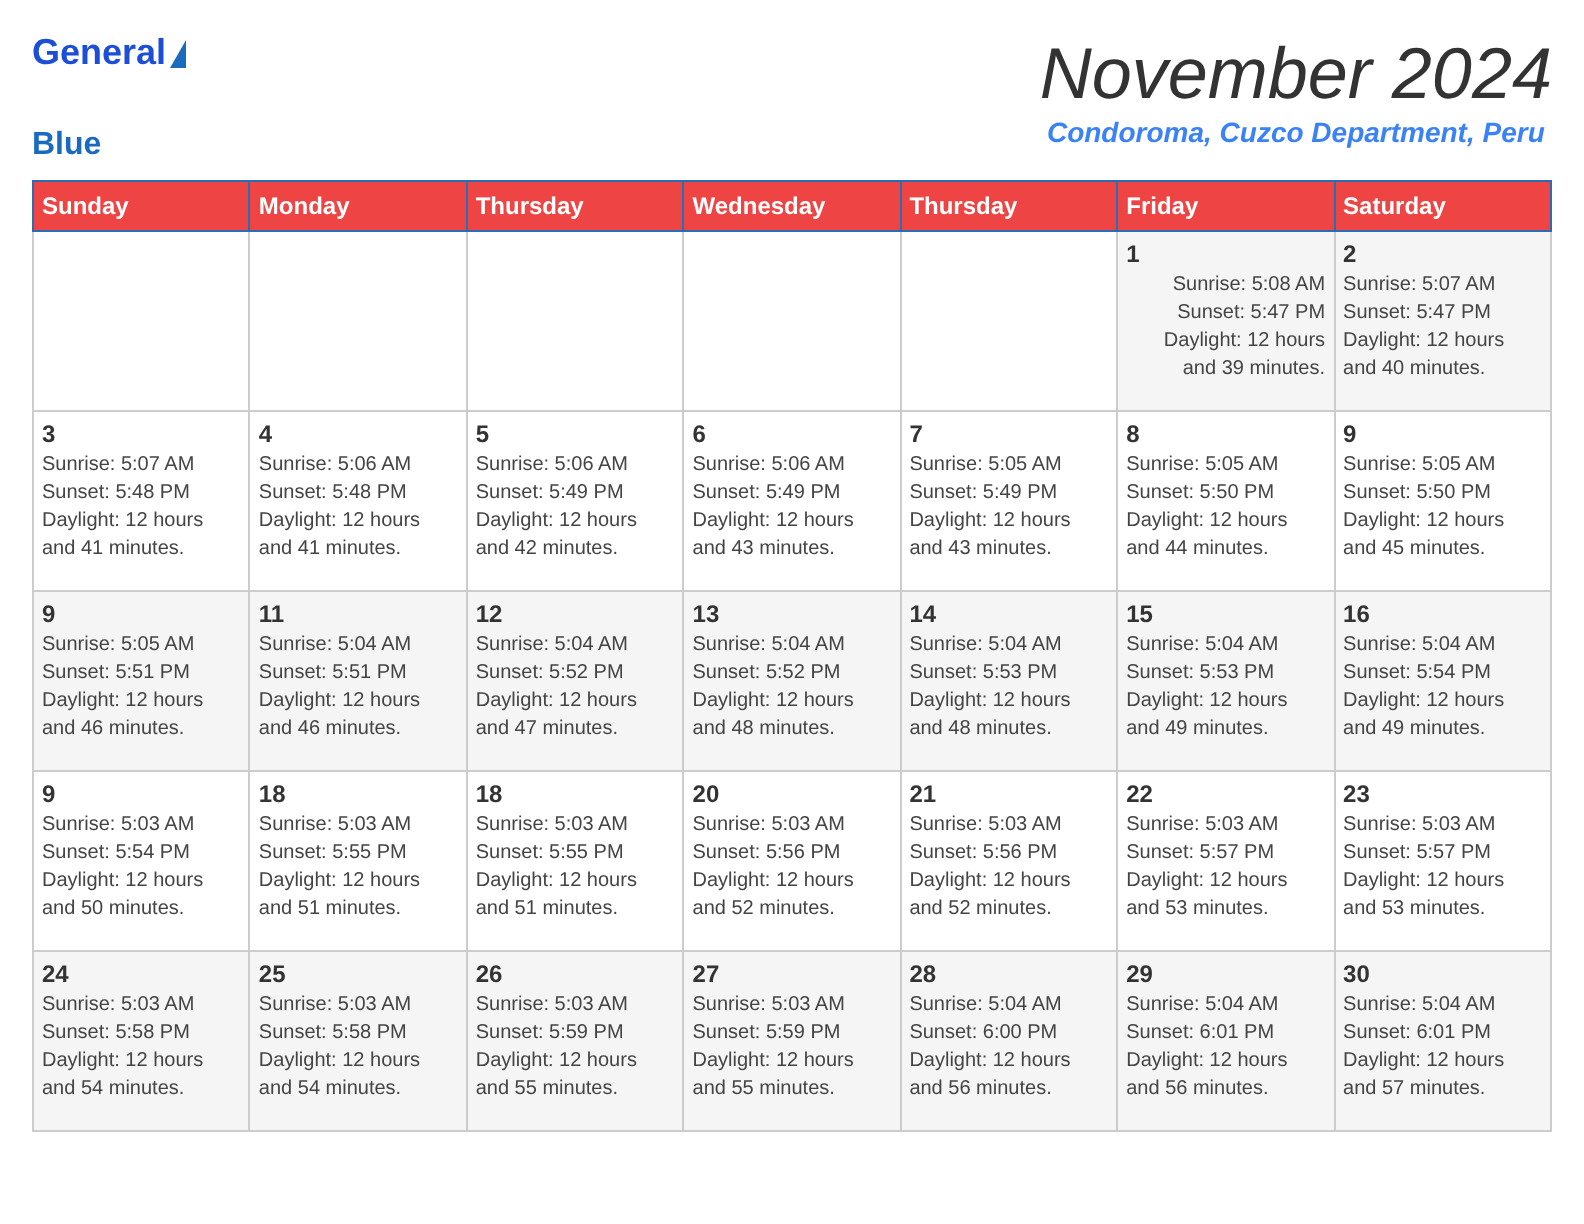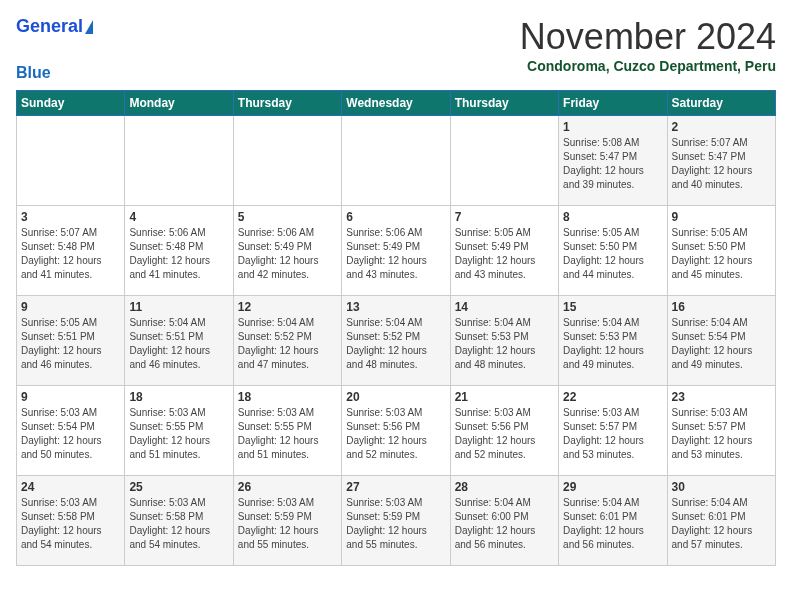--- a/index.html
+++ b/index.html
@@ -39,39 +39,40 @@
       border-left: 8px solid transparent;
       border-bottom: 14px solid #1a6abf;
       margin-left: 2px;
       vertical-align: middle;
     }
     .logo-row {
       display: flex;
       align-items: center;
     }
     .title-block {
-      text-align: right;
+      text-align: center;
+      font-style: italic;
     }
     .month-title {
       font-size: 36px;
       font-weight: normal;
       color: #333;
     }
     .location {
       font-size: 14px;
-      color: #14532d;
+      color: #3b82f6;
       font-weight: bold;
     }
     table {
       width: 100%;
       border-collapse: collapse;
       table-layout: fixed;
     }
     thead tr th {
-      background-color: #0f766e;
+      background-color: #ef4444;
       color: #fff;
       font-size: 12px;
       font-weight: bold;
       padding: 5px 4px;
       text-align: left;
       border: 1px solid #2a6db5;
     }
     tbody tr td {
       border: 1px solid #ccc;
       vertical-align: top;
@@ -130,21 +131,21 @@
   </thead>
   <tbody id="calendar-body">
   <tr>
         <td class="empty-cell"></td>
         <td class="empty-cell"></td>
         <td class="empty-cell"></td>
         <td class="empty-cell"></td>
         <td class="empty-cell"></td>
         <td>
           <span class="day-number">1</span>
-          <div class="day-info" style="white-space: pre-line;">Sunrise: 5:08 AM
+          <div class="day-info" style="white-space: pre-line; text-align: right;">Sunrise: 5:08 AM
 Sunset: 5:47 PM
 Daylight: 12 hours
 and 39 minutes.</div>
         </td>
         <td>
           <span class="day-number">2</span>
           <div class="day-info" style="white-space: pre-line;">Sunrise: 5:07 AM
 Sunset: 5:47 PM
 Daylight: 12 hours
 and 40 minutes.</div>

